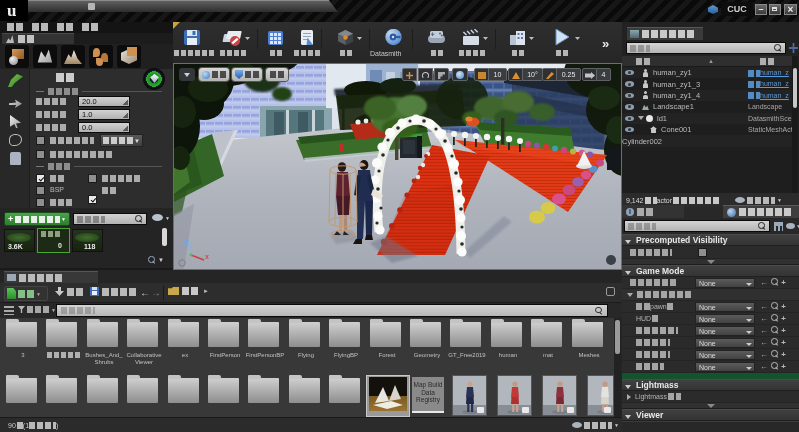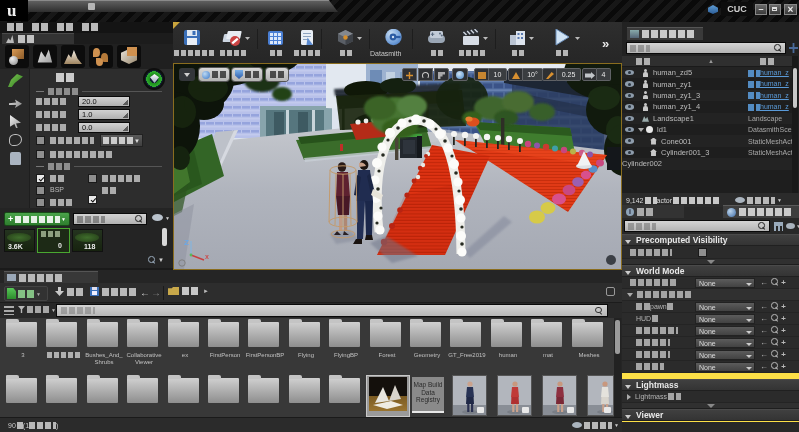--- a/index.html
+++ b/index.html
@@ -706,28 +706,26 @@
 </div>
 <div class="abs" style="left:789px;top:43px;width:9px;height:10px;background:#4a6a9a;clip-path:polygon(40% 0,60% 0,60% 40%,100% 40%,100% 60%,60% 60%,60% 100%,40% 100%,40% 60%,0 60%,0 40%,40% 40%);"></div>
 
 <div class="abs row" style="left:622px;top:56px;width:170px;height:11px;background:#2f2f2f;border-bottom:1px solid #1a1a1a;color:#c0c0c0;">
  <b class="zh zh7" style="width:14px;margin-left:14px;"></b>
  <span style="margin-left:58px;font-size:6px;color:#999;">▲</span>
  <b class="zh zh7" style="width:14px;margin-left:46px;"></b>
 </div>
 
 <div id="outl" class="abs" style="left:622px;top:67px;width:170px;height:126px;background:#1e1e1e;overflow:hidden;">
- <div class="orow"><span class="eye"></span><span class="oic pic"></span>human_zd5<span class="typ typb"> </span><span class="typ typb" style="text-decoration:underline;"><b class="zh zh7" style="width:12px;color:#5a9ad8;"></b>human_z</span></div>
  <div class="orow"><span class="eye"></span><span class="oic pic"></span>human_zy1<span class="typ typb" style="text-decoration:underline;"><b class="zh zh7" style="width:12px;color:#5a9ad8;"></b>human_z</span></div>
  <div class="orow"><span class="eye"></span><span class="oic pic"></span>human_zy1_3<span class="typ typb" style="text-decoration:underline;"><b class="zh zh7" style="width:12px;color:#5a9ad8;"></b>human_z</span></div>
  <div class="orow"><span class="eye"></span><span class="oic pic"></span>human_zy1_4<span class="typ typb" style="text-decoration:underline;"><b class="zh zh7" style="width:12px;color:#5a9ad8;"></b>human_z</span></div>
  <div class="orow"><span class="eye"></span><span class="oic" style="clip-path:polygon(0 100%,30% 20%,55% 60%,75% 30%,100% 100%);background:#9aa;"></span>Landscape1<span class="typ">Landscape</span></div>
  <div class="orow"><span class="eye"></span><span style="margin-left:4px;border-top:4px solid #aaa;border-left:3.5px solid transparent;border-right:3.5px solid transparent;"></span><span class="oic" style="margin-left:2px;border-radius:50%;background:#e8e8e8;"></span>ld1<span class="typ">DatasmithScen</span></div>
  <div class="orow"><span class="eye"></span><span class="oic" style="margin-left:16px;clip-path:polygon(50% 0,100% 40%,85% 40%,85% 100%,15% 100%,15% 40%,0 40%);"></span>Cone001<span class="typ">StaticMeshActo</span></div>
- <div class="orow"><span class="eye"></span><span class="oic" style="margin-left:16px;clip-path:polygon(50% 0,100% 40%,85% 40%,85% 100%,15% 100%,15% 40%,0 40%);"></span>Cylinder001_3<span class="typ">StaticMeshActo</span></div>
  <div class="orow">Cylinder002</div>
 </div>
 
 <div class="abs" style="left:792px;top:56px;width:6px;height:137px;background:#191919;"></div>
 <div class="abs" style="left:793px;top:68px;width:4px;height:40px;background:#c8c8c8;border-radius:2px;"></div>
 
 <div class="abs row" style="left:622px;top:193px;width:177px;height:14px;background:#2b2b2b;color:#ddd;font-size:7px;padding-left:4px;">
  9,142<b class="zh zh7" style="width:12px;margin-left:1px;"></b>actor<b class="zh zh7" style="width:48px;margin-left:1px;"></b>
  <span class="row" style="margin-left:14px;gap:2px;color:#ccc;">
         <i style="width:10px;height:6px;background:#aab4be;border-radius:50%;"></i>
@@ -747,30 +745,30 @@
 </div>
 <div class="abs row" style="left:624px;top:220px;width:146px;height:12px;background:linear-gradient(180deg,#d4d4d4,#b4b4b4);border:1px solid #0a0a0a;color:#666;padding:0 3px;justify-content:space-between;">
  <b class="zh zh7" style="width:28px;opacity:.5"></b>
       <span class="mag" style="color:#222;"></span>
 </div>
 <div class="abs" style="left:774px;top:222px;width:9px;height:9px;background:linear-gradient(#9ab 40%,transparent 40%),repeating-linear-gradient(90deg,#9ab 0 2px,transparent 2px 4px);"></div>
 <div class="abs row" style="left:786px;top:223px;gap:1px;color:#bbb;">
       <i style="width:9px;height:6px;background:#aab4be;border-radius:50%;"></i>
       <i style="font-size:5px;">▼</i>
     </div>
-<div id="wsets" class="abs" style="left:622px;top:234px;width:177px;height:188px;overflow:hidden;background:#fde047;">
+<div id="wsets" class="abs" style="left:622px;top:234px;width:177px;height:188px;overflow:hidden;background:#14532d;">
  <div class="wsec">Precomputed Visibility</div>
  <div class="wrow" style="height:13px;">
         <span class="wlab row">
           <b class="zh zh7" style="width:42px"></b>
         </span>
         <span style="position:absolute;left:76px;width:9px;height:9px;background:#8f8f8f;border:1px solid #1a1a1a;"></span>
       </div>
  <div class="wexp"></div>
- <div class="wsec">World Mode</div>
+ <div class="wsec">Game Mode</div>
  <div class="wrow">
         <span class="wlab row">
           <b class="zh zh7" style="width:48px"></b>
         </span>
         <span class="wdrop">None</span>
         <span class="wico">
           <i>←</i>
           <i class="mag" style="width:7px;height:7px;"></i>
           <i>+</i>
         </span>

